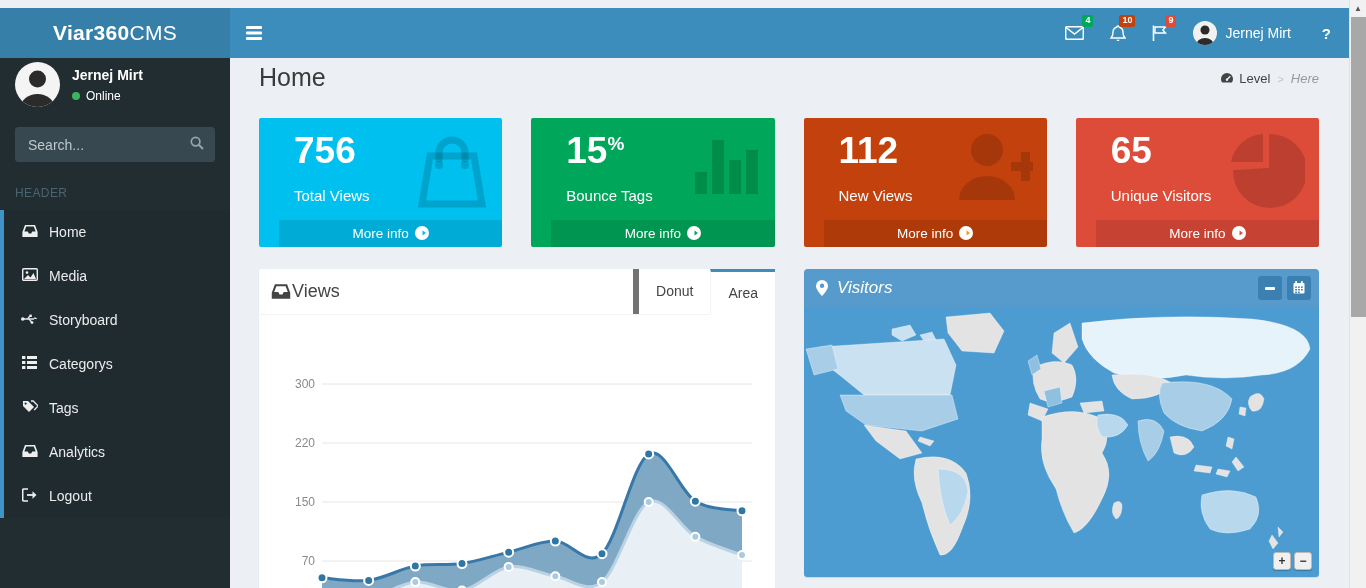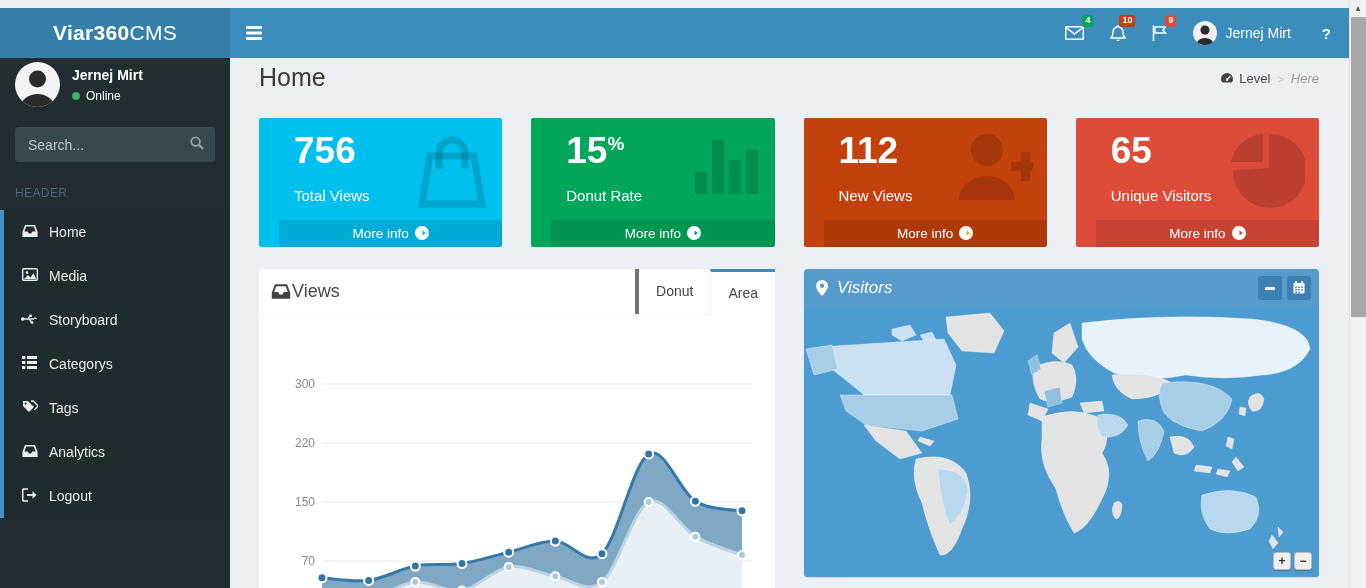--- a/index.html
+++ b/index.html
@@ -65,21 +65,21 @@
   .bg-yellow { background:#c2410c; }
   .bg-red { background:#dd4b39; }
 
   
   .boxes-row { display:grid; grid-template-columns:1fr 1fr; gap:29px; margin-top:22px; align-items:start; }
 
   .views-box { background:#fff; border-radius:3px; box-shadow:0 1px 1px rgba(0,0,0,0.1); height:412px; }
   .vb-header { display:flex; justify-content:space-between; align-items:stretch; border-bottom:1px solid #f4f4f4; height:46px; }
   .vb-title { display:flex; align-items:center; gap:1px; padding-left:12px; font-size:18px; color:#444; }
   .vb-tabs { display:flex; }
-  .vb-tab { display:flex; align-items:center; padding:0 17px; font-size:14px; color:#444; background:#fff; cursor:pointer; border-left:4px solid #737373; }
+  .vb-tab { display:flex; align-items:center; padding:0 17px; font-size:14px; color:#444; background:#fff; cursor:pointer; border-left:6px solid #737373; }
   .vb-tab.active { border-top:3px solid #3c8dbc; margin-bottom:-1px; border-left:1px solid #f4f4f4; }
   .chart-wrap { padding:0; }
 
   .visitors-box { background:#fff; border-radius:3px; box-shadow:0 1px 1px rgba(0,0,0,0.1); overflow:hidden; }
   .visitors-header { background:#579bcd; color:#fff; display:flex; align-items:center; justify-content:space-between; height:38px; padding:0 8px 0 12px; border-radius:3px 3px 0 0;font-style:italic; }
   .visitors-title { display:flex; align-items:center; gap:9px; font-size:17px; }
   .vh-tools { display:flex; gap:5px; }
   .vh-btn { width:24px; height:24px; background:#3b80b0; border:none; border-radius:3px; color:#fff; display:flex; align-items:center; justify-content:center; cursor:pointer; }
   .map-area { position:relative; width:100%; height:270px; background:#4c9cd1; }
   .map-area svg { display:block; }
@@ -313,21 +313,21 @@
               <circle cx="7" cy="7" r="7" fill="#fff"></circle>
               <path d="M3.5 7 h4 V4.6 L11 7 L7.5 9.4 V7 Z" fill="#00c0ef"></path>
             </svg>
         </span>
       </div>
     </div>
 
     <div class="small-box bg-green">
       <div class="inner">
         <div class="num"><span>15</span><sup>%</sup></div>
-        <div class="lbl">Donut Rate</div>
+        <div class="lbl">Bounce Tags</div>
       </div>
       <span class="big-icon">
         <svg width="68" height="62" viewBox="0 0 68 62">
             <g fill="currentColor">
               <rect x="2" y="40" width="12" height="22"></rect>
               <rect x="19" y="8" width="12" height="54"></rect>
               <rect x="36" y="28" width="12" height="34"></rect>
               <rect x="53" y="18" width="12" height="44"></rect>
             </g>
           </svg>

